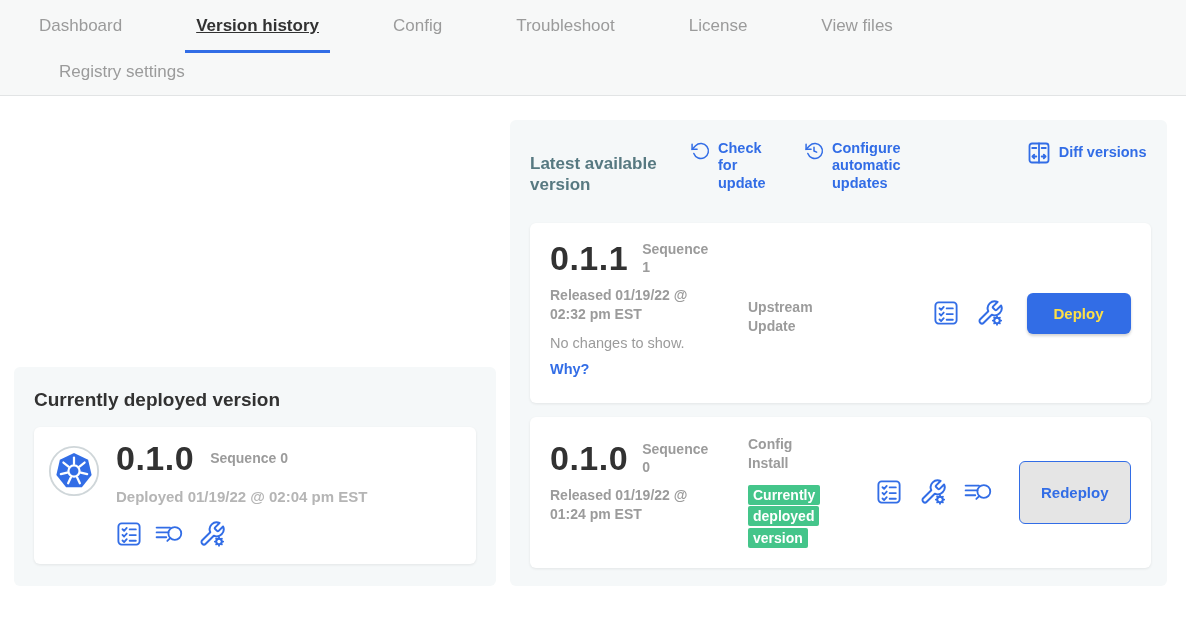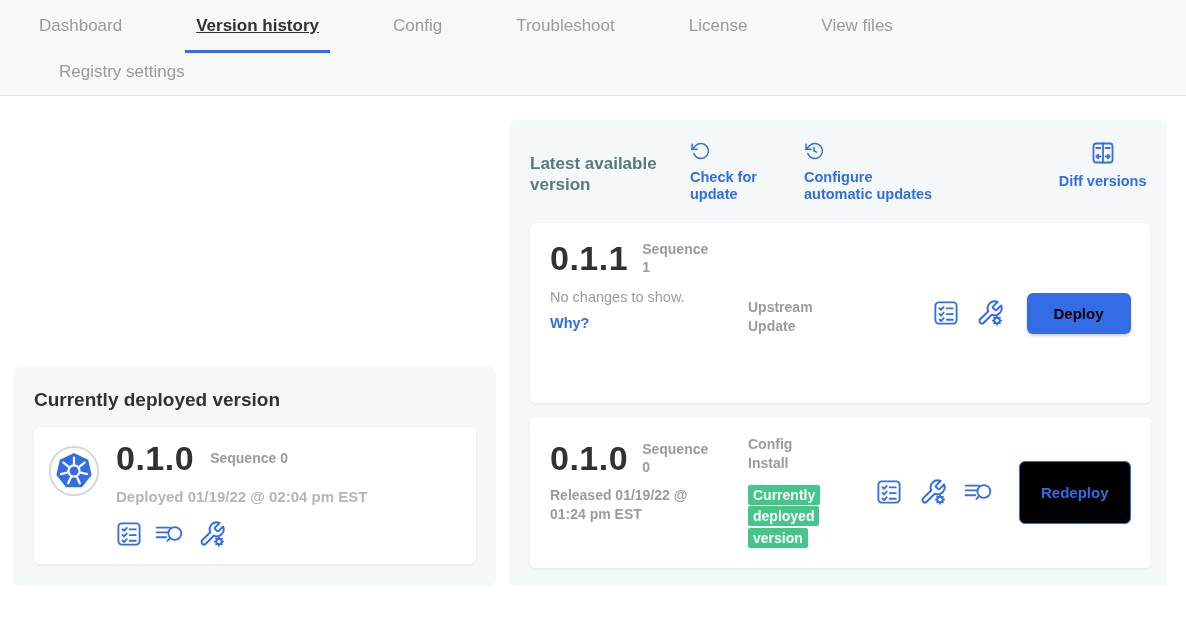--- a/index.html
+++ b/index.html
@@ -52,21 +52,21 @@
   .meta-line{font-size:15px;font-weight:600;color:#b5b5b5;margin-top:11px;}
   .icon-row{display:flex;align-items:center;gap:13px;margin-top:15px;}
   .card-icon{cursor:pointer;display:inline-flex;}
   .card-icon svg{stroke:var(--accent);fill:none;stroke-width:1.7;stroke-linecap:round;stroke-linejoin:round;}
   
   .right-header{display:flex;align-items:flex-start;padding:2px 4px 0 0;}
   .right-title{width:132px;font-size:17px;font-weight:700;color:var(--slate);line-height:1.2;flex:none;}
   .actions{display:flex;flex:1;align-items:flex-start;gap:40px;margin-left:28px;}
   .action-link{
     display:flex;align-items:flex-start;gap:8px;color:var(--accent);
-    font-size:14.5px;font-weight:700;line-height:1.2;cursor:pointer;flex-direction:column;
+    font-size:14.5px;font-weight:700;line-height:1.2;cursor:pointer;
   }
   .action-link svg{stroke:var(--accent);fill:none;stroke-width:1.8;stroke-linecap:round;stroke-linejoin:round;flex:none;margin-top:1px;}
   .action-check{width:74px;}
   .action-config{width:136px;}
   .action-diff{margin-left:auto;align-items:center;white-space:nowrap;}
   
   .version-card{display:flex;padding:18px 20px;margin-top:14px;}
   .vc-col1{width:198px;flex:none;}
   .vc-col1 .version-row{gap:14px;align-items:flex-start;}
   .released{font-size:14px;font-weight:700;color:var(--gray);width:165px;line-height:1.35;margin-top:9px;}
@@ -79,25 +79,25 @@
   .badge{
     background:var(--green);color:#fff;font-size:14px;font-weight:700;
     padding:2px 5px;border-radius:2px;
     -webkit-box-decoration-break:clone;box-decoration-break:clone;
   }
   .btn{
     font-family:"Liberation Sans",sans-serif;font-size:15px;font-weight:700;
     border-radius:6px;cursor:pointer;
   }
   .btn-primary{
-    background:var(--accent);color:#000000;border:none;padding:12px 27px;
+    background:var(--accent);color:#fde047;border:none;padding:12px 27px;
     box-shadow:0 2px 3px rgba(0,0,0,.18);margin-left:6px;
   }
   .btn-outline{
-    background:#000000;color:var(--accent);border:1px solid var(--accent);
+    background:#e5e5e5;color:var(--accent);border:1px solid var(--accent);
     padding:22px 21px;margin-left:8px;
   }
   .section-label{font-size:17px;font-weight:600;color:var(--gray);margin:30px 0 0 0;}
 </style>
 </head>
 <body>
 
 <header class="nav">
   <div class="nav-row nav-row1">
     <div class="tab">Dashboard</div>
@@ -214,20 +214,21 @@
         </div>
       </div>
     </div>
 
     <div class="card version-card" style="min-height:180px;">
       <div class="vc-col1">
         <div class="version-row">
           <span class="version-big">0.1.1</span>
           <span class="seq narrow">Sequence 1</span>
         </div>
+        <div class="released">Released 01/19/22 @ 02:32 pm EST</div>
         <div class="no-changes">No changes to show.</div>
         <span class="why-link">Why?</span>
       </div>
       <div class="vc-col2" style="margin-top:57px;">
         <div class="source">Upstream Update</div>
       </div>
       <div class="vc-actions">
         <span class="card-icon">
           <svg width="26" height="26" viewBox="0 0 24 24">
             <rect x="2.2" y="2.2" width="19.6" height="19.6" rx="3"></rect>

